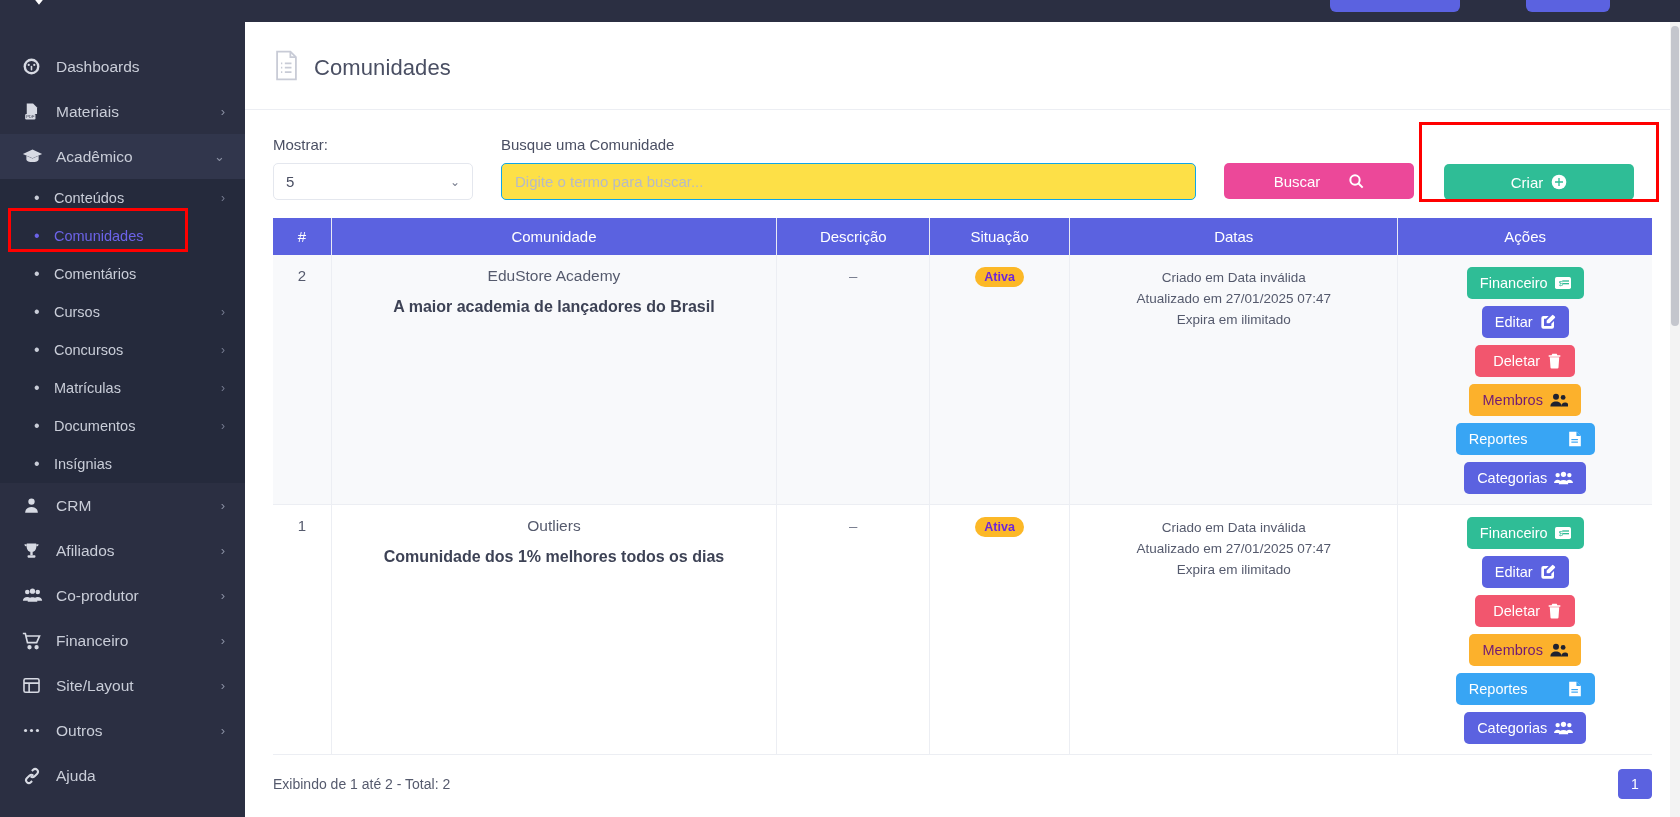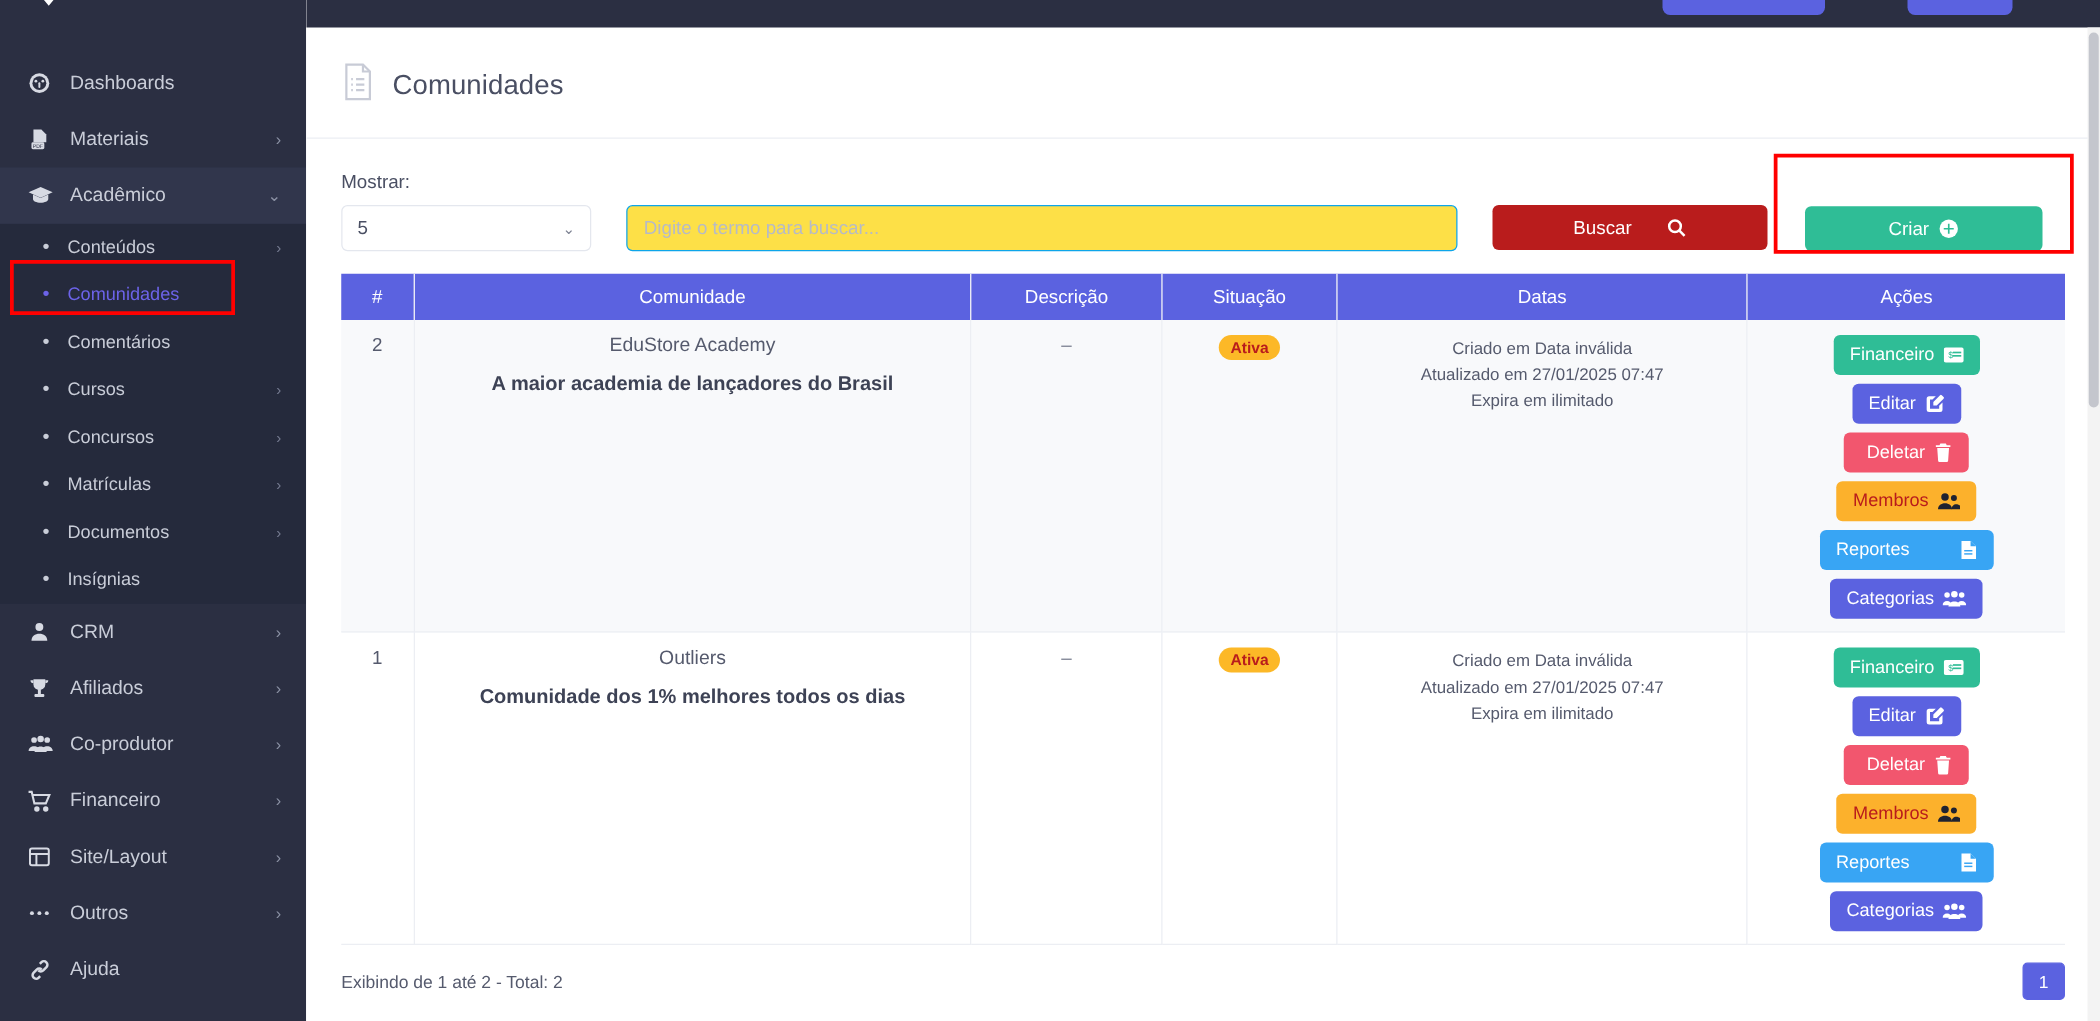--- a/index.html
+++ b/index.html
@@ -172,22 +172,22 @@
     font-size: 15px;
     font-family: "Liberation Sans", sans-serif;
     cursor: pointer;
     display: inline-flex;
     align-items: center;
     justify-content: center;
     gap: 8px;
     white-space: nowrap;
   }
   .btn-buscar {
-    background: #b91c1c;
-    width: 220px; height: 36px;
+    background: #ec4899;
+    width: 190px; height: 36px;
     margin-bottom: 1px;
     gap: 28px;
   }
   .criar-slot { width: 208px; margin-left: 30px; position: relative; }
   .btn-criar {
     background: #2fbd96;
     width: 190px; height: 36px;
   }
   .icon-inline { display: inline-flex; align-items: center; }
 
@@ -230,21 +230,21 @@
     color: #555a6d;
   }
   tbody td:last-child { border-right: none; }
   tbody tr.alt td { background: #f8f9fb; }
   .com-title { font-size: 15.5px; color: #555a6d; }
   .com-sub { font-size: 16px; color: #3d4255; font-weight: bold; margin-top: 13px; }
   .dash { color: #7b8091; }
   .badge {
     display: inline-block;
     background: #fcb827;
-    color: #b91c1c;
+    color: #6d28d9;
     font-size: 12.5px;
     font-weight: bold;
     padding: 3px 9px;
     border-radius: 11px;
     line-height: 1.15;
   }
   .dates { font-size: 13.5px; color: #555a6d; line-height: 21px; }
 
   .actions {
     display: flex;
@@ -264,21 +264,21 @@
     display: inline-flex;
     align-items: center;
     justify-content: center;
     gap: 7px;
     cursor: pointer;
     white-space: nowrap;
   }
   .a-fin { background: #2fbd96; }
   .a-edit { background: #5b62e0; }
   .a-del { background: #f2566e; padding-left: 18px; }
-  .a-mem { background: #fcb12c; color: #b91c1c; text-align: center; }
+  .a-mem { background: #fcb12c; color: #701a75; text-align: center; }
   .a-rep { background: #38a5f4; gap: 40px; }
   .a-cat { background: #5b62e0; }
 
   .table-footer {
     margin-top: 14px;
     display: flex;
     justify-content: space-between;
     align-items: center;
     font-size: 14px;
     color: #555a6d;
@@ -513,20 +513,21 @@
         <div class="filters">
           <div class="f-col f-show">
             <span class="f-label">Mostrar:</span>
             <div class="select-box">
               <span>5</span>
               <span class="chev">⌄</span>
             </div>
           </div>
 
           <div class="f-col f-search">
+            <span class="f-label">Busque uma Comunidade</span>
             <input class="search-input" type="text" placeholder="Digite o termo para buscar..." style="">
           </div>
 
           <button class="btn btn-buscar">
             <span>Buscar</span>
             <span class="icon-inline">
               <svg width="16" height="16" viewBox="0 0 24 24" fill="none" stroke="currentColor" stroke-width="3">
                 <circle cx="10.5" cy="10.5" r="7"></circle>
                   <path d="M15.8 15.8L22 22"></path>
               </svg>

